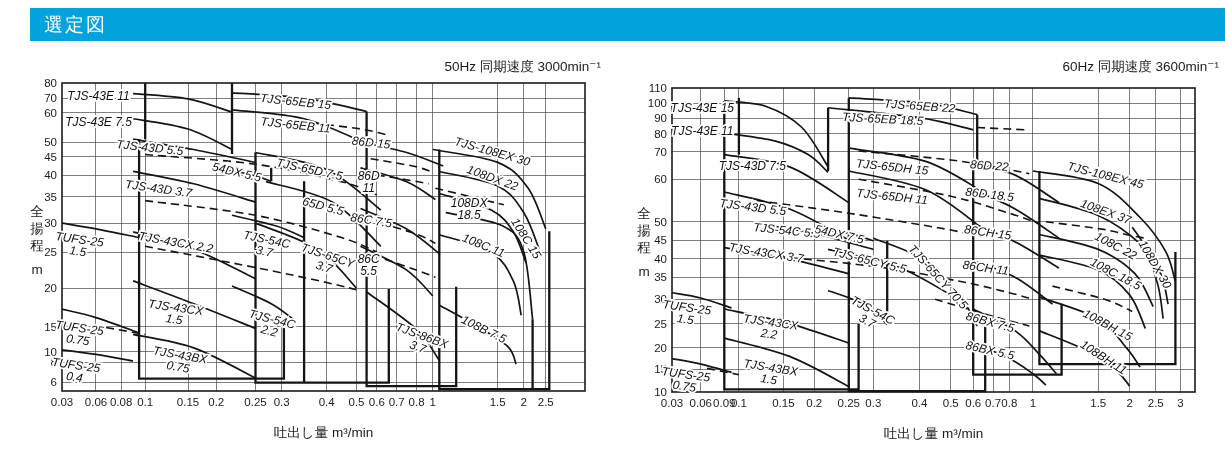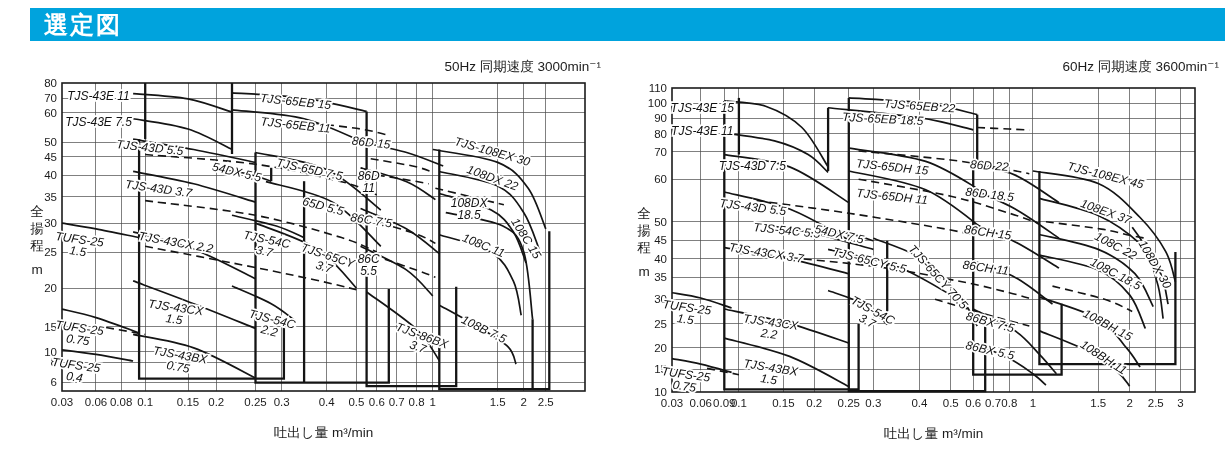--- a/index.html
+++ b/index.html
@@ -1,19 +1,19 @@
 <!DOCTYPE html>
 <html><head>
 <meta charset="utf-8">
 <style>
   html,body{margin:0;padding:0;background:#ffffff;}
   .page{position:relative;width:1225px;height:466px;background:#fff;overflow:hidden;
         font-family:"Liberation Sans","DejaVu Sans",sans-serif;}
   .header-bar{position:absolute;left:30px;right:0;top:8px;height:33px;display:flex;align-items:center;}
-  .header-bar span{color:#ffffff;font-size:24px;font-weight:bold;letter-spacing:2px;padding-left:14px;}
+  .header-bar span{color:#ffffff;font-size:19px;font-weight:normal;letter-spacing:2px;padding-left:14px;}
   svg.chart{position:absolute;top:50px;}
   #chart-50hz{left:0;}
   #chart-60hz{left:613px;}
   svg text{fill:#1c1c1c;}
   svg .tick{font-size:11.5px;}
   svg .clabel{font-style:italic;font-size:12px;stroke:#ffffff;stroke-width:3.5px;paint-order:stroke;fill:#111;}
   svg .title{font-size:13.5px;}
   svg .axjp{font-size:13.5px;}
   svg .grid{stroke:#4a4a4a;stroke-width:0.7;shape-rendering:crispEdges;}
   svg .frame{fill:none;stroke:#1b1b1b;stroke-width:1.6;}

